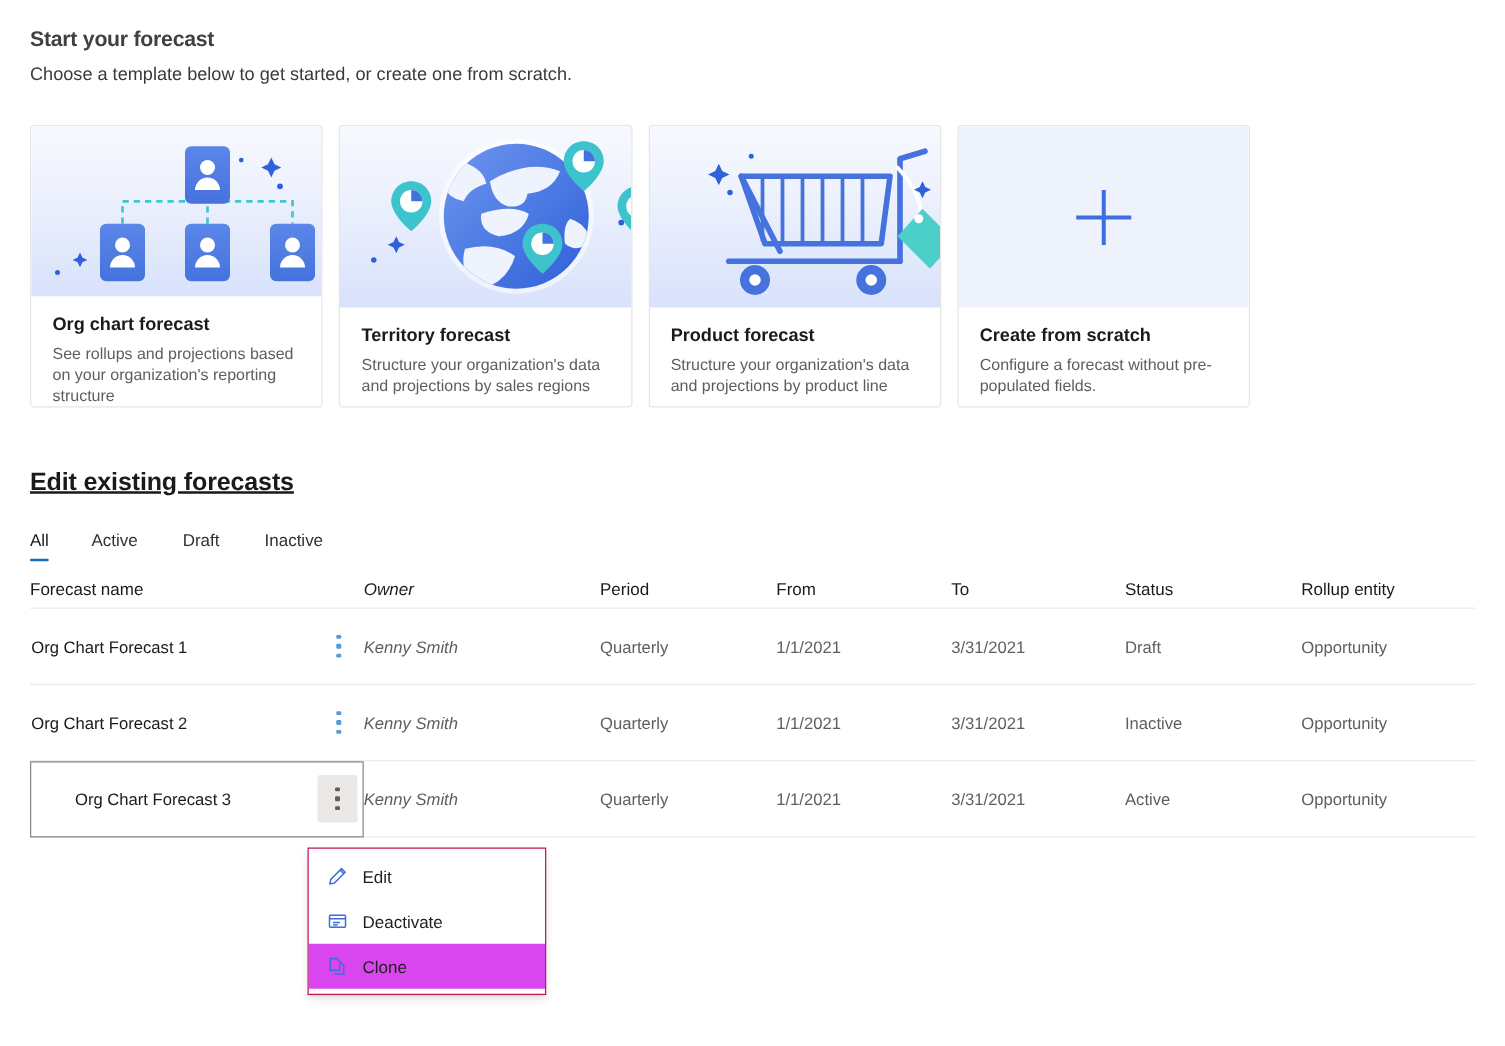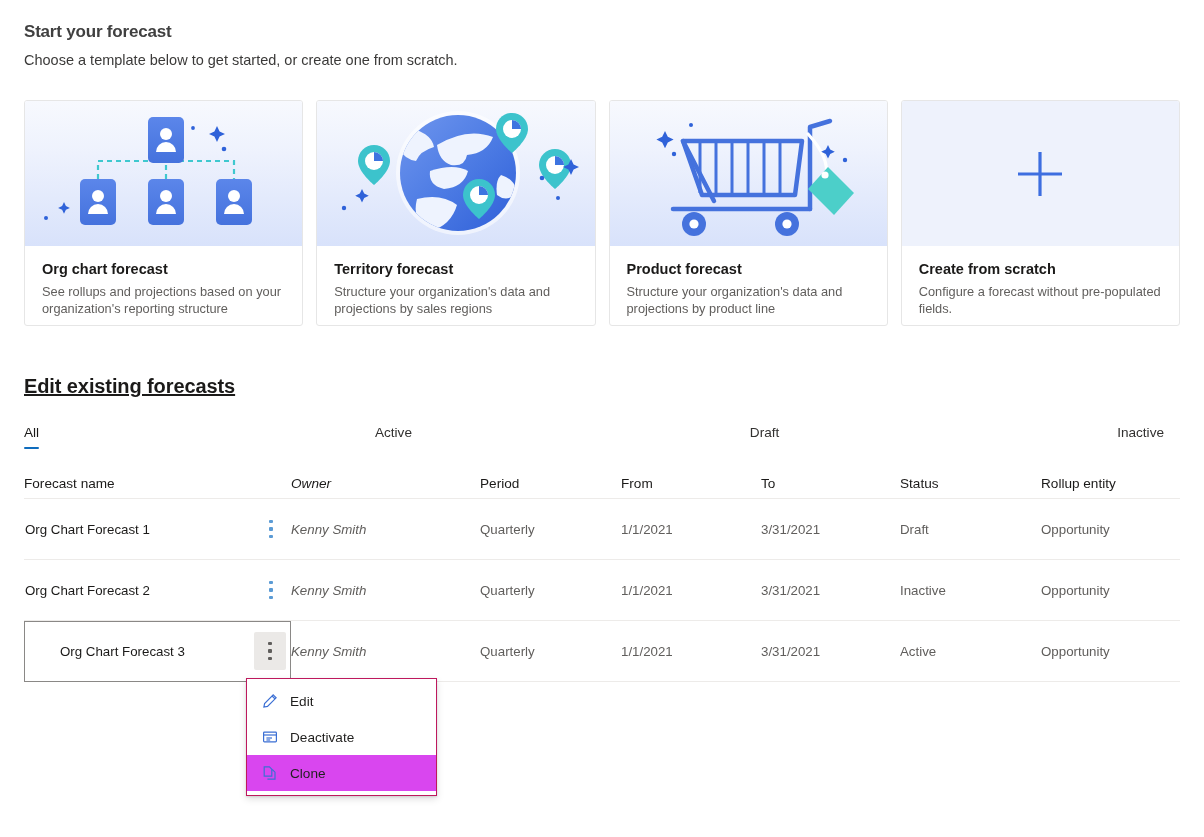--- a/index.html
+++ b/index.html
@@ -26,21 +26,21 @@
     margin: 10px 0 0 0;
     font-size: 14.5px;
     font-weight: 400;
     color: #3b3a39;
   }
 
   
   .cards {
     position: absolute;
     left: 24px; top: 100px;
-    width: 1156px;
+    width: 976px;
     display: flex;
     gap: 13px;
   }
   .card {
     width: 282px;
     height: 226px;
     background: #ffffff;
     border: 1px solid #e6e6e6;
     border-radius: 3px;
     overflow: hidden;
@@ -83,21 +83,20 @@
     color: #1b1a19;
     letter-spacing: -0.1px;
     text-decoration: underline;
   }
 
   .tabs {
     display: flex;
     gap: 4px;
     margin-top: 27px;
     position: relative;
-    justify-content: space-between;
   }
   .tab {
     font-size: 13.6px;
     color: #323130;
     padding: 0 16px 9px 16px;
     cursor: pointer;
     position: relative;
     white-space: nowrap;
   }
   .tab:first-child { padding-left: 0; padding-right: 14px; }
@@ -105,21 +104,21 @@
   .tab.active::after {
     content: "";
     position: absolute;
     left: 0; right: 14px; bottom: 0;
     height: 2.5px;
     background: #0f6cbd;
     border-radius: 2px;
   }
 
   
-  .tbl { margin-top: 20px; width: 1156px; position: relative; }
+  .tbl { margin-top: 8px; width: 1156px; position: relative; }
   .trow {
     display: flex;
     align-items: center;
     position: relative;
     font-size: 13.3px;
   }
   .thead {
     height: 30px;
     border-bottom: 1px solid #edebe9;
     color: #1b1a19;

